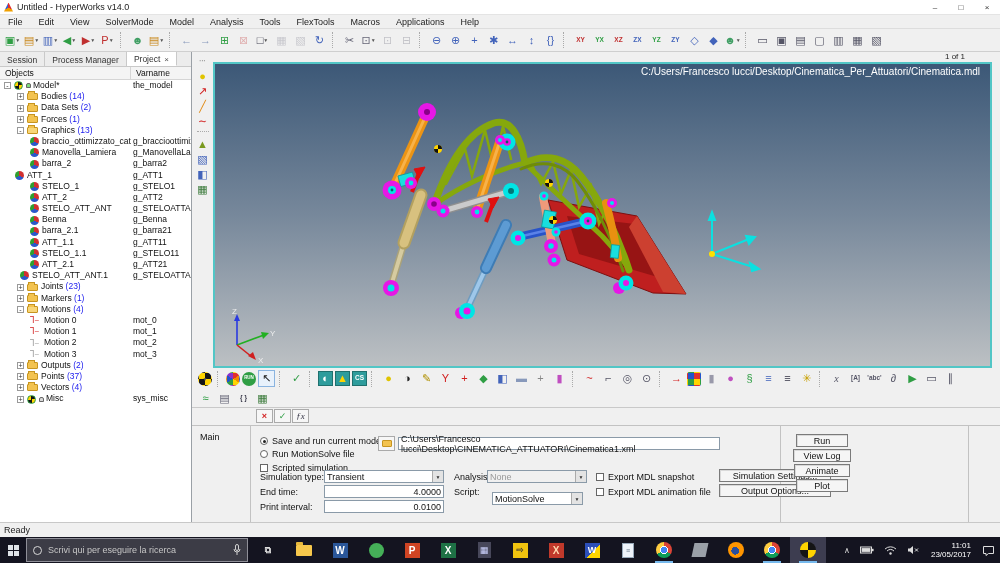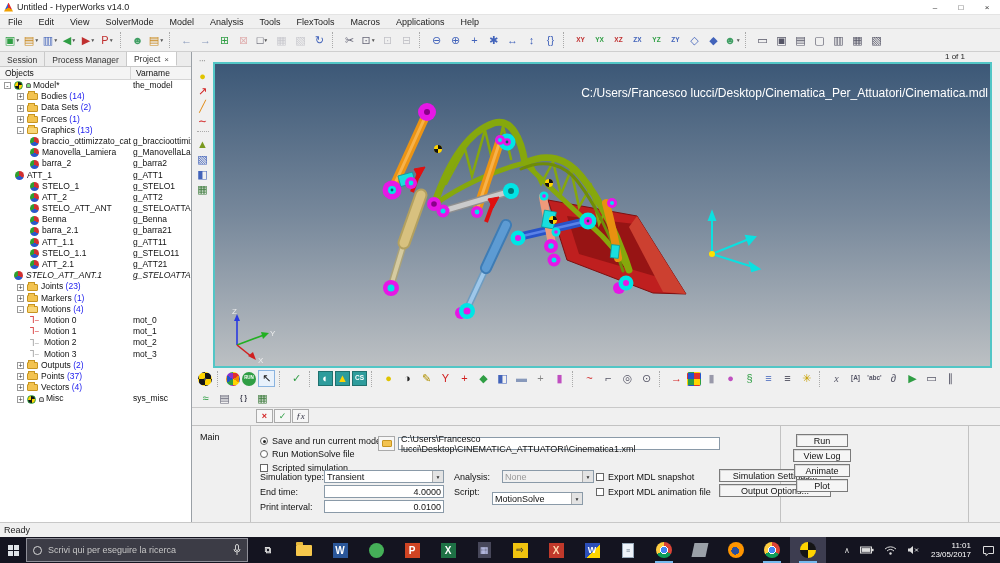--- a/index.html
+++ b/index.html
@@ -79,21 +79,21 @@
     margin-right:2px;vertical-align:middle;}
   .lock.g{background:#7ddc7d;}
   .lock.y{background:#d8d8d8;}
   .cnt{color:#1a1aee;}
   .tvar{position:absolute;left:133px;color:#111;}
   
   .vstrip{position:absolute;left:213px;top:52px;width:787px;height:10px;background:#f0f0f0;font-size:8px;}
   .pageind{position:absolute;right:35px;top:0;color:#222;}
   .viewport{position:absolute;left:213px;top:62px;width:779px;height:306px;
     border:2px solid #52c6c6;background:#3d5878;}
-  .vp-path{position:absolute;top:2px;right:2px;color:#fff;font-size:12px;z-index:5;margin-top:20px;}
+  .vp-path{position:absolute;top:2px;right:10px;color:#fff;font-size:10px;z-index:5;}
   
   .btoolbar-a{position:absolute;left:192px;top:368px;width:808px;height:21px;background:#f0f0f0;
     display:flex;align-items:center;padding-left:4px;}
   .btoolbar-b{position:absolute;left:192px;top:389px;width:808px;height:19px;background:#f0f0f0;
     border-bottom:1px solid #c9c9c9;display:flex;align-items:center;padding-left:4px;}
   .panel{position:absolute;left:192px;top:408px;width:808px;height:114px;background:#f0f0f0;}
   .panel .hline{position:absolute;left:0;right:0;top:17px;border-top:1px solid #c2c2c2;}
   .panel .vline1{position:absolute;left:58px;top:17px;bottom:0;border-left:1px solid #c2c2c2;}
   .panel .vline2{position:absolute;left:588px;top:17px;bottom:0;border-left:1px solid #c2c2c2;}
   .panel .vline3{position:absolute;left:776px;top:17px;bottom:0;border-left:1px solid #c2c2c2;}
@@ -368,21 +368,21 @@
         <div class="trow" style="padding-left: 30px;"><span class="ti graphic"></span><span>barra_2</span><span class="tvar">g_barra2</span></div>
         <div class="trow" style="padding-left: 15px;"><span class="ti graphic"></span><span>ATT_1</span><span class="tvar">g_ATT1</span></div>
         <div class="trow" style="padding-left: 30px;"><span class="ti graphic"></span><span>STELO_1</span><span class="tvar">g_STELO1</span></div>
         <div class="trow" style="padding-left: 30px;"><span class="ti graphic"></span><span>ATT_2</span><span class="tvar">g_ATT2</span></div>
         <div class="trow" style="padding-left: 30px;"><span class="ti graphic"></span><span>STELO_ATT_ANT</span><span class="tvar">g_STELOATTAN</span></div>
         <div class="trow" style="padding-left: 30px;"><span class="ti graphic"></span><span>Benna</span><span class="tvar">g_Benna</span></div>
         <div class="trow" style="padding-left: 30px;"><span class="ti graphic"></span><span>barra_2.1</span><span class="tvar">g_barra21</span></div>
         <div class="trow" style="padding-left: 30px;"><span class="ti graphic"></span><span>ATT_1.1</span><span class="tvar">g_ATT11</span></div>
         <div class="trow" style="padding-left: 30px;"><span class="ti graphic"></span><span>STELO_1.1</span><span class="tvar">g_STELO11</span></div>
         <div class="trow" style="padding-left: 30px;"><span class="ti graphic"></span><span>ATT_2.1</span><span class="tvar">g_ATT21</span></div>
-        <div class="trow" style="padding-left: 14px; font-style: italic;"><span class="ti graphic"></span><span>STELO_ATT_ANT.1</span><span class="tvar">g_STELOATTAN</span></div>
+        <div class="trow" style="padding-left: 20px;"><span class="ti graphic"></span><span>STELO_ATT_ANT.1</span><span class="tvar">g_STELOATTAN</span></div>
         <div class="trow" style="padding-left: 17px;"><span class="exp">+</span><span class="ti folder"></span><span>Joints</span><span class="cnt"> (23)</span></div>
         <div class="trow" style="padding-left: 17px;"><span class="exp">+</span><span class="ti folder"></span><span>Markers</span><span class="cnt"> (1)</span></div>
         <div class="trow" style="padding-left: 17px;"><span class="exp">-</span><span class="ti folder-open"></span><span>Motions</span><span class="cnt"> (4)</span></div>
         <div class="trow" style="padding-left: 30px;"><span class="ti motion-red"></span><span>Motion 0</span><span class="tvar">mot_0</span></div>
         <div class="trow" style="padding-left: 30px;"><span class="ti motion-red"></span><span>Motion 1</span><span class="tvar">mot_1</span></div>
         <div class="trow" style="padding-left: 30px;"><span class="ti motion-gray"></span><span>Motion 2</span><span class="tvar">mot_2</span></div>
         <div class="trow" style="padding-left: 30px;"><span class="ti motion-gray"></span><span>Motion 3</span><span class="tvar">mot_3</span></div>
         <div class="trow" style="padding-left: 17px;"><span class="exp">+</span><span class="ti folder"></span><span>Outputs</span><span class="cnt"> (2)</span></div>
         <div class="trow" style="padding-left: 17px;"><span class="exp">+</span><span class="ti folder"></span><span>Points</span><span class="cnt"> (37)</span></div>
         <div class="trow" style="padding-left: 17px;"><span class="exp">+</span><span class="ti folder"></span><span>Vectors</span><span class="cnt"> (4)</span></div>
@@ -747,21 +747,21 @@
         <span class="f"></span>
       </div>
     <div class="field" style="left:206px;top:29px;width:322px;">C:\Users\Francesco lucci\Desktop\CINEMATICA_ATTUATORI\Cinematica1.xml</div>
 
     <div class="flabel" style="left:68px;top:64px;">Simulation type:</div>
     <div class="sel" style="left:132px;top:62px;width:120px;">
       <span class="val">Transient</span>
         <span class="ar">▼</span>
     </div>
     <div class="flabel" style="left:262px;top:64px;">Analysis:</div>
-    <div class="sel dis" style="left:310px;top:62px;width:92px;">
+    <div class="sel dis" style="left:295px;top:62px;width:100px;">
       <span class="val">None</span>
         <span class="ar">▼</span>
     </div>
     <div class="chk" style="left:404px;top:64px;">
       <span class="cb"></span>
         <span>Export MDL snapshot</span>
     </div>
     <div class="pbtn" style="left:527px;top:61px;width:112px;">Simulation Settings...</div>
 
     <div class="flabel" style="left:68px;top:79px;">End time:</div>

